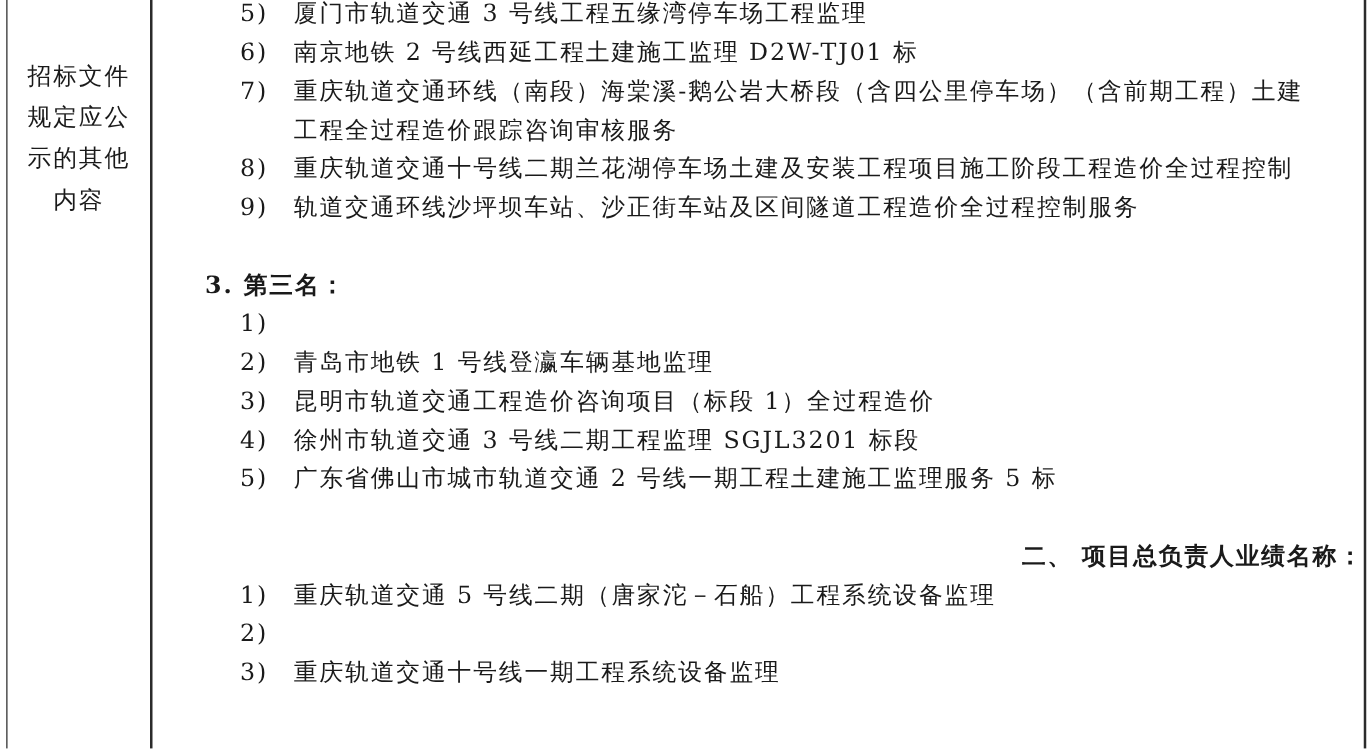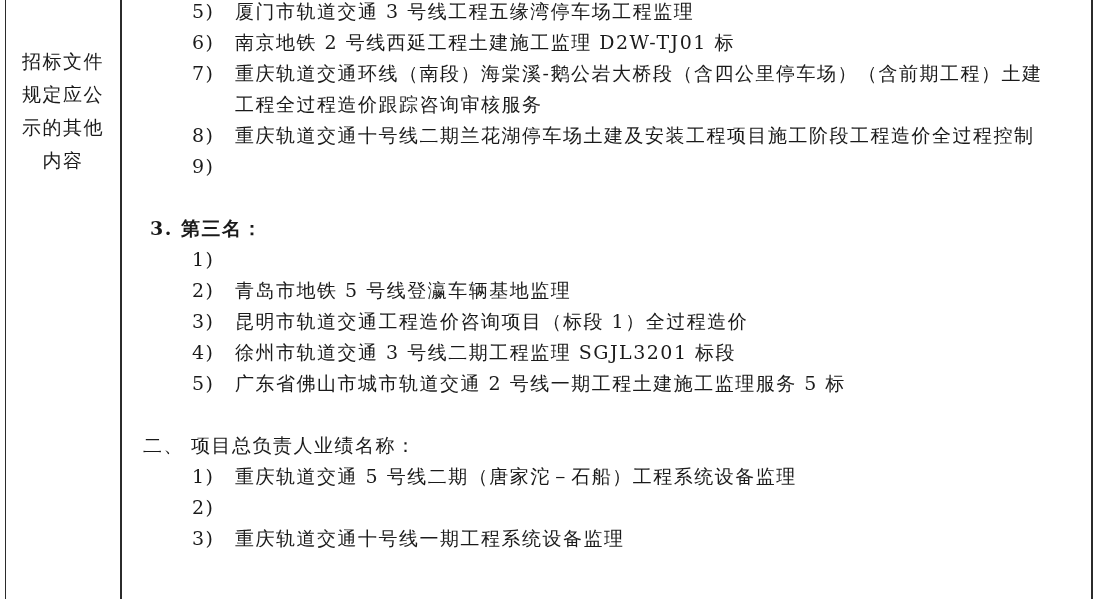--- a/index.html
+++ b/index.html
@@ -71,27 +71,28 @@
     margin-left: 113px;
     width: 824px;
     white-space: nowrap;
   }
   .row.item.wrap2 .itext {
     white-space: normal;
     line-height: 31px;
   }
 
   .row.heading {
-    padding-left: 21px;
-    font-weight: normal;
+    padding-left: 7px;
+    font-weight: bold;
+    text-align: right;
   }
   .row.heading .htext { margin-left: 7px; }
 
   .row.subheading {
-    padding-left: 28px;
+    padding-left: 42px;
     font-weight: bold;
   }
 </style>
 </head>
 <body>
 
 <div class="page">
 
   <div class="vline left"></div>
   <div class="vline divider"></div>
@@ -113,29 +114,30 @@
       <div class="row item wrap2">
         <span class="num">7)</span>
         <span class="itext">重庆轨道交通环线（南段）海棠溪-鹅公岩大桥段（含四公里停车场）（含前期工程）土建工程全过程造价跟踪咨询审核服务</span>
       </div>
       <div class="row item">
         <span class="num">8)</span>
         <span class="itext">重庆轨道交通十号线二期兰花湖停车场土建及安装工程项目施工阶段工程造价全过程控制</span>
       </div>
       <div class="row item">
         <span class="num">9)</span>
+        <span class="itext">轨道交通环线沙坪坝车站、沙正街车站及区间隧道工程造价全过程控制服务</span>
       </div>
       <div class="row spacer"></div>
       <div class="row subheading"><span class="htext">3. 第三名：</span></div>
       <div class="row item">
         <span class="num">1)</span>
       </div>
       <div class="row item">
         <span class="num">2)</span>
-        <span class="itext">青岛市地铁 5 号线登瀛车辆基地监理</span>
+        <span class="itext">青岛市地铁 1 号线登瀛车辆基地监理</span>
       </div>
       <div class="row item">
         <span class="num">3)</span>
         <span class="itext">昆明市轨道交通工程造价咨询项目（标段 1）全过程造价</span>
       </div>
       <div class="row item">
         <span class="num">4)</span>
         <span class="itext">徐州市轨道交通 3 号线二期工程监理 SGJL3201 标段</span>
       </div>
       <div class="row item">

